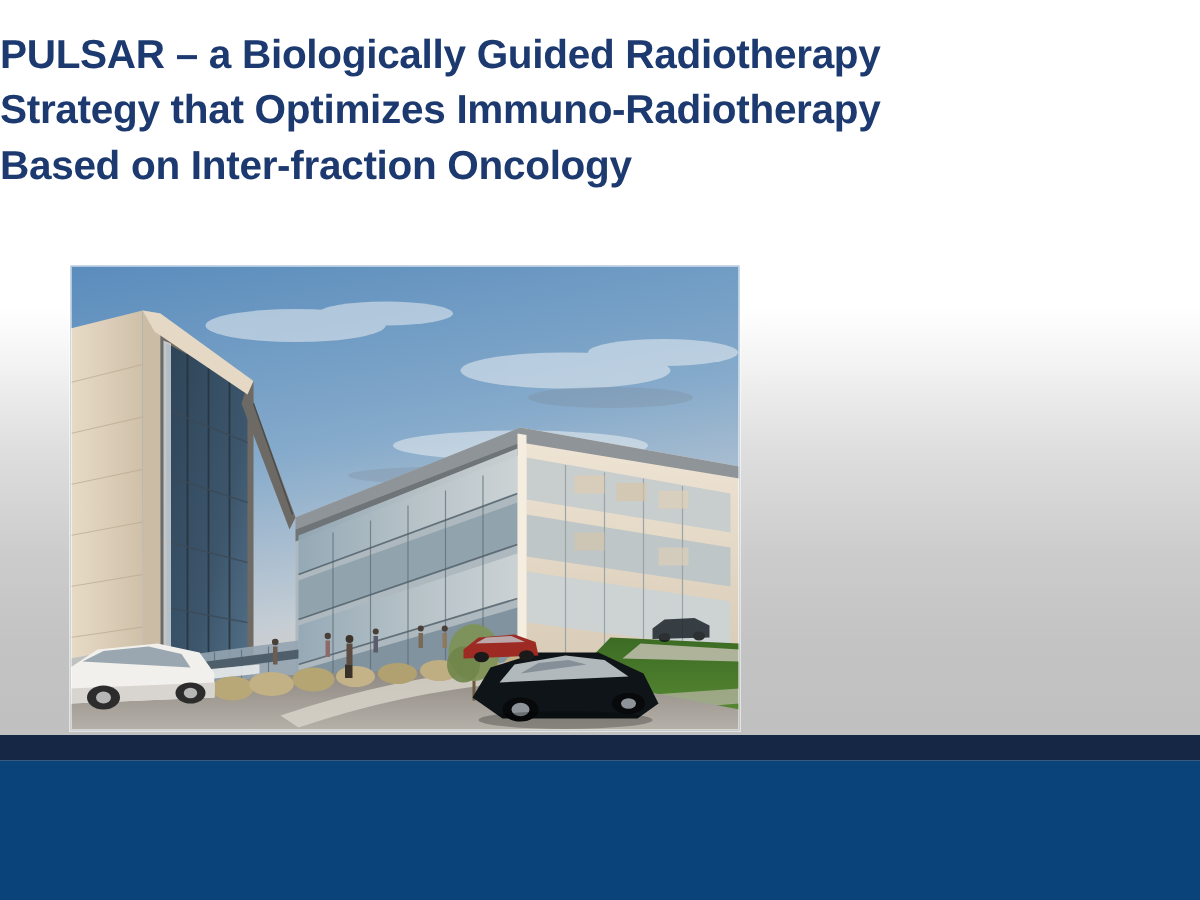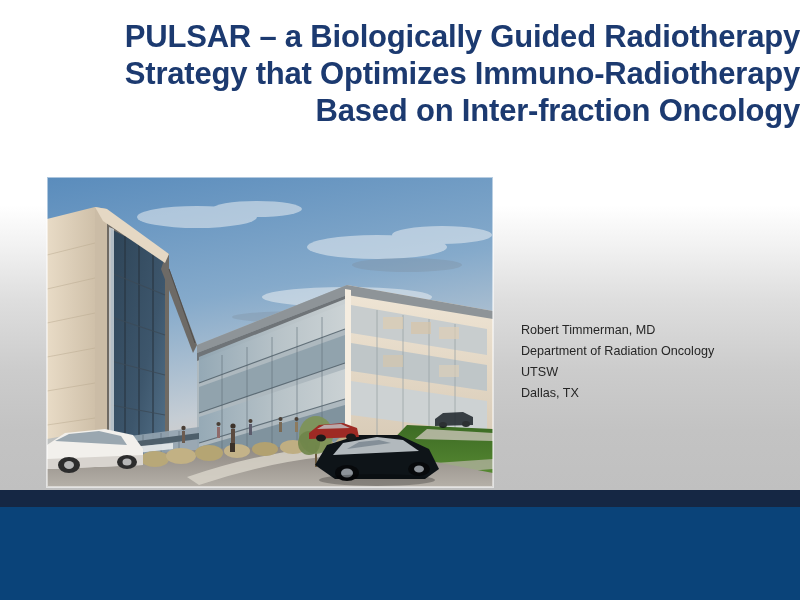--- a/index.html
+++ b/index.html
@@ -23,24 +23,24 @@
       #c3c3c3 430px,
       #c0c0c0 490px);
   }
 
   
   .title-block {
     position: absolute;
     left: 0;
     top: 18px;
     width: 800px;
-    text-align: right;
+    text-align: left;
     color: #1c3a70;
     font-weight: bold;
-    font-size: 31px;
+    font-size: 27px;
     line-height: 37px;
     letter-spacing: -0.2px;
   }
   .title-line { display: block; white-space: nowrap; }
 
   
   .photo {
     position: absolute;
     left: 47px;
     top: 177px;
@@ -324,25 +324,19 @@
       <g opacity="0.85">
         <path d="M 388,242 L 396,236 L 416,235 L 426,240 L 426,248 L 388,249 Z" fill="#1d252b"></path>
         <ellipse cx="396" cy="248" rx="4" ry="3" fill="#101417"></ellipse>
         <ellipse cx="419" cy="247" rx="4" ry="3" fill="#101417"></ellipse>
       </g>
 
       <rect x="0" y="0" width="446" height="310" fill="none" stroke="#ffffff" stroke-width="2" opacity="0.5"></rect>
     </svg>
   </div>
 
-  <div class="author-block">
-    <span class="author-line">Robert Timmerman, MD</span>
-    <span class="author-line">Department of Radiation Oncology</span>
-    <span class="author-line">UTSW</span>
-    <span class="author-line">Dallas, TX</span>
-  </div>
 
   <div class="footer-dark"></div>
   <div class="footer-blue">
     
   </div>
 
 </div>
 
 </body></html>

